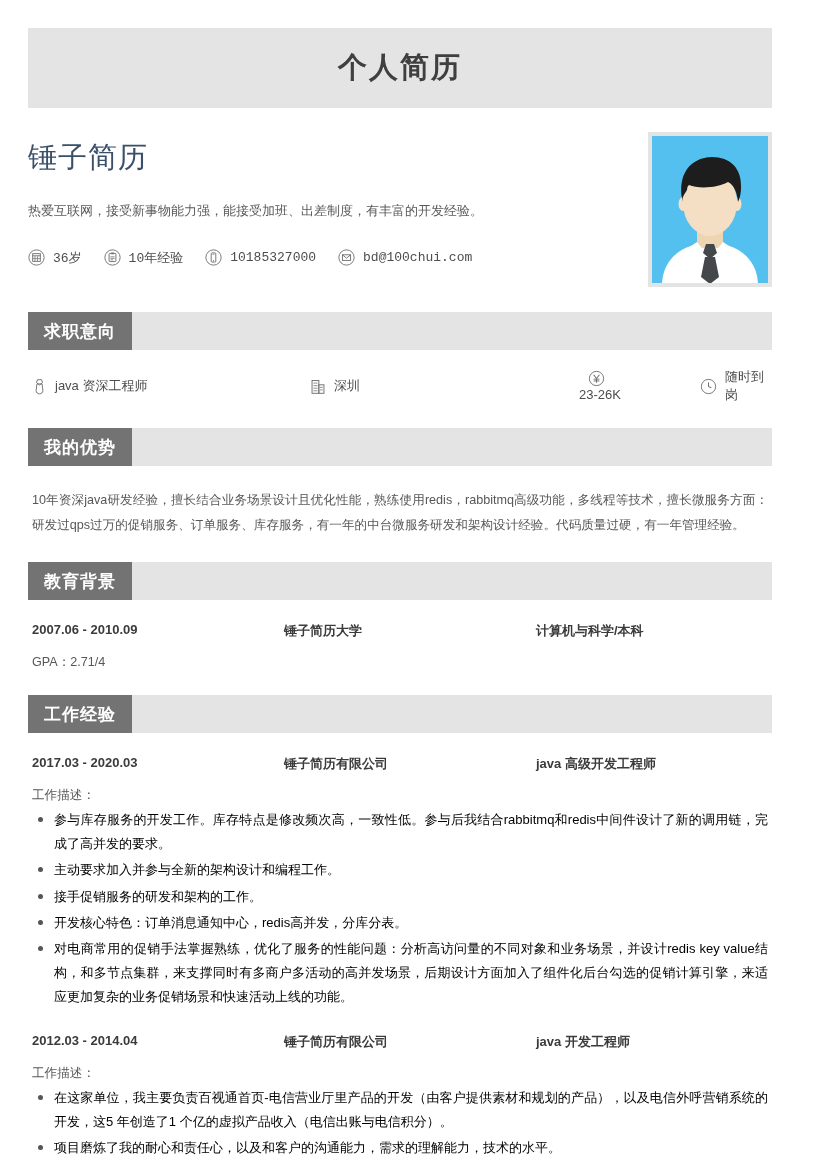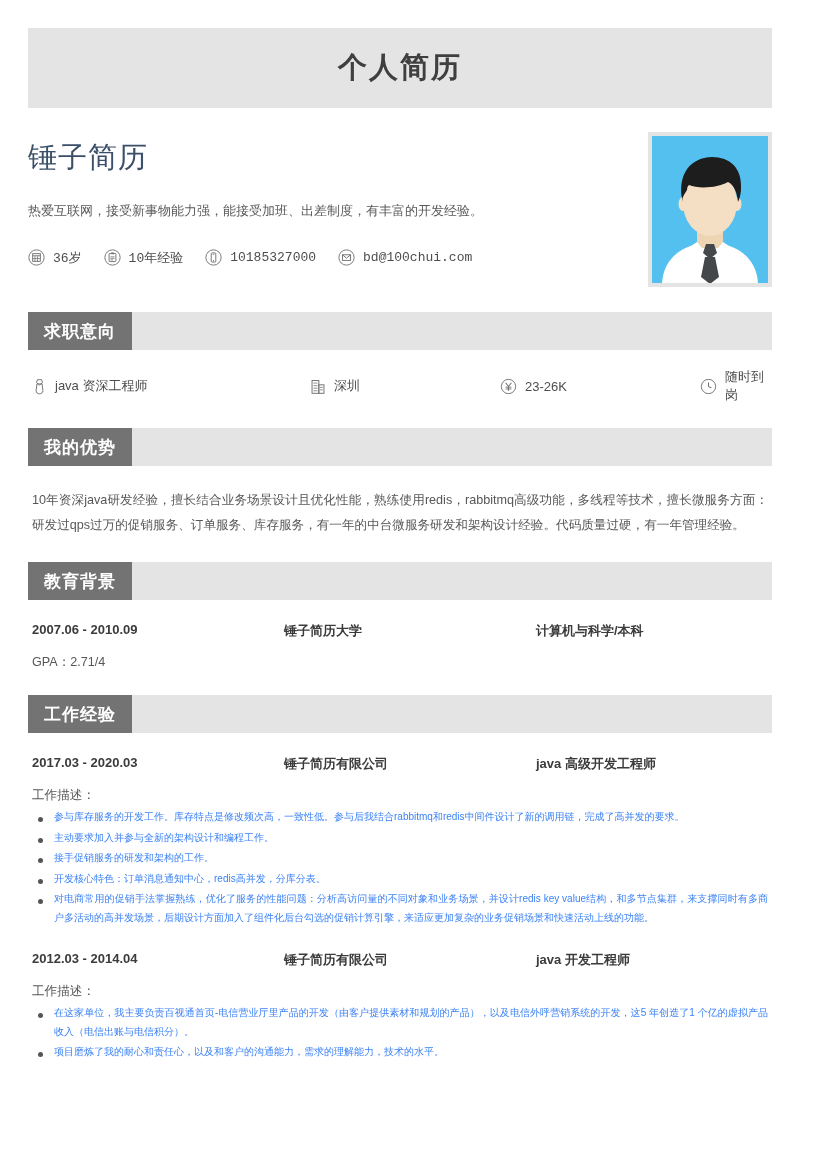--- a/index.html
+++ b/index.html
@@ -104,21 +104,21 @@
     display: flex;
     align-items: center;
     padding: 18px 4px 0 4px;
     font-size: 13px;
     color: #4d4d4d;
   }
   .intent-item { display: flex; align-items: center; }
   .intent-item .c-icon { margin-right: 8px; display: inline-flex; }
   .intent-item.i0 { width: 278px; }
   .intent-item.i1 { width: 190px; }
-  .intent-item.i2 { width: 200px; }
+  .intent-item.i2 { width: 200px; flex-direction: column; }
   .intent-item.i3 { flex: 1; justify-content: center; }
 
   
   .adv-body {
     padding: 22px 4px 0 4px;
     font-size: 12.6px;
     line-height: 2.0;
     color: #575757;
     text-align: justify;
   }
@@ -145,23 +145,23 @@
     padding: 14px 4px 4px 4px;
   }
   ul.bullets {
     list-style: none;
     padding: 0 4px 0 4px;
     margin: 0;
   }
   ul.bullets li {
     position: relative;
     padding-left: 22px;
-    font-size: 10px;
+    font-size: 13px;
     line-height: 1.85;
-    color: #3b82f6;
+    color: #000000;
     margin-bottom: 2px;
     text-align: justify;
   }
   ul.bullets li::before {
     content: "";
     position: absolute;
     left: 6px;
     top: 9px;
     width: 5px;
     height: 5px;

